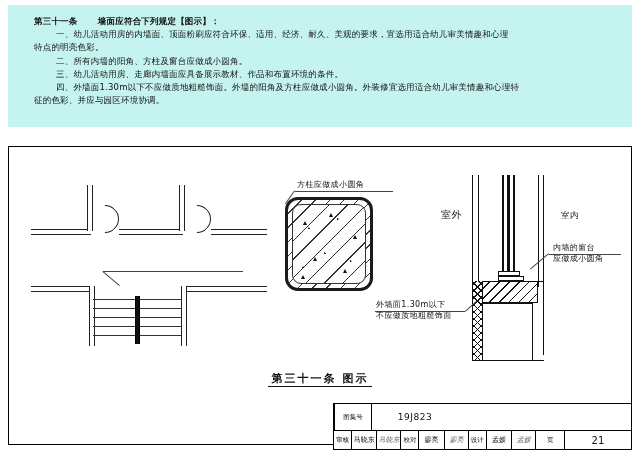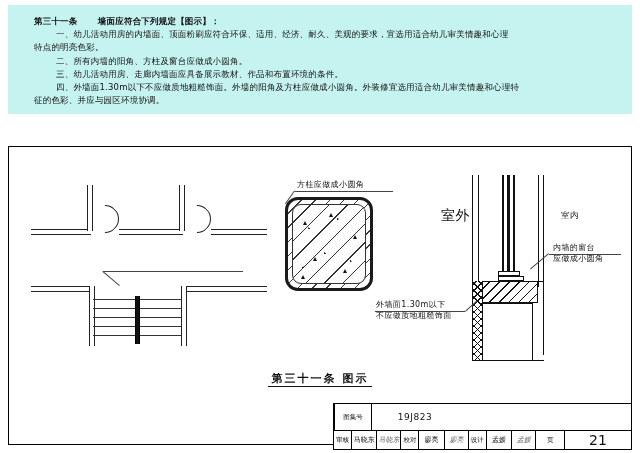--- a/index.html
+++ b/index.html
@@ -6,21 +6,21 @@
   body{
     width:640px;height:453px;
     background:#ffffff;
     font-family:"DejaVu Sans","Liberation Sans",sans-serif;
     overflow:hidden;position:relative;
   }
   .page{position:relative;width:640px;height:453px;background:#fff;}
 
   
   .note-panel{
-    position:absolute;left:8px;top:5px;width:624px;height:109px;
+    position:absolute;left:8px;top:5px;width:624px;height:122px;
     background:#c5f3ef;
   }
   .note-inner{padding:10px 14px 0 26px;}
   .note-line{
     font-size:8.5px;line-height:13.2px;color:#111;
     white-space:nowrap;letter-spacing:0.2px;
   }
   .note-line.first{font-weight:bold;}
   .note-line .lead{font-weight:bold;}
   .note-line.indent{text-indent:22px;}
@@ -138,21 +138,21 @@
   .sigcell{
     display:flex;align-items:center;justify-content:center;
     font-size:6.5px;color:#111;border-left:1.2px solid #000;
     white-space:nowrap;overflow:hidden;
   }
   .sigcell:first-child{border-left:none;}
   .sig-k{width:22px;}
   .sig-v{width:32px;font-size:7px;}
   .sig-vs{width:30px;font-size:7px;color:#6a6a6a;font-style:italic;}
   .tb-pg-l{width:36px;}
-  .tb-pg-v{width:86px;font-size:14px;}
+  .tb-pg-v{width:86px;font-size:10px;}
 </style>
 </head>
 <body>
 
 <div class="page">
 
   <div class="note-panel">
     <div class="note-inner">
       <div class="note-line first">
         <span class="lead">第三十一条</span>
@@ -243,21 +243,21 @@
       <div class="hatch-d" style="left:14px;top:106px;width:60px;height:22px;"></div>
       <div class="hline" style="left:8px;top:106px;width:72px;"></div>
 
       <div class="hatch-x" style="left:8px;top:106px;width:9px;height:80px;"></div>
 
       <div class="vline" style="left:68px;top:128px;height:58px;"></div>
       <div class="hline" style="left:17px;top:128px;width:52px;"></div>
       <div class="hline" style="left:8px;top:185px;width:72px;"></div>
     </div>
 
-    <div class="lbl" style="left:432px;top:63px;font-size:14px;">
+    <div class="lbl" style="left:432px;top:63px;font-size:10px;font-family:Liberation Mono, monospace;">
       <span>室外</span>
     </div>
     <div class="lbl" style="left:552px;top:63px;font-size:8.5px;">
       <span>室内</span>
     </div>
 
     <div class="lbl" style="left:544px;top:95px;text-align:left;">
       <span>内墙的窗台</span><br>
       <span>应做成小圆角</span>
     </div>

